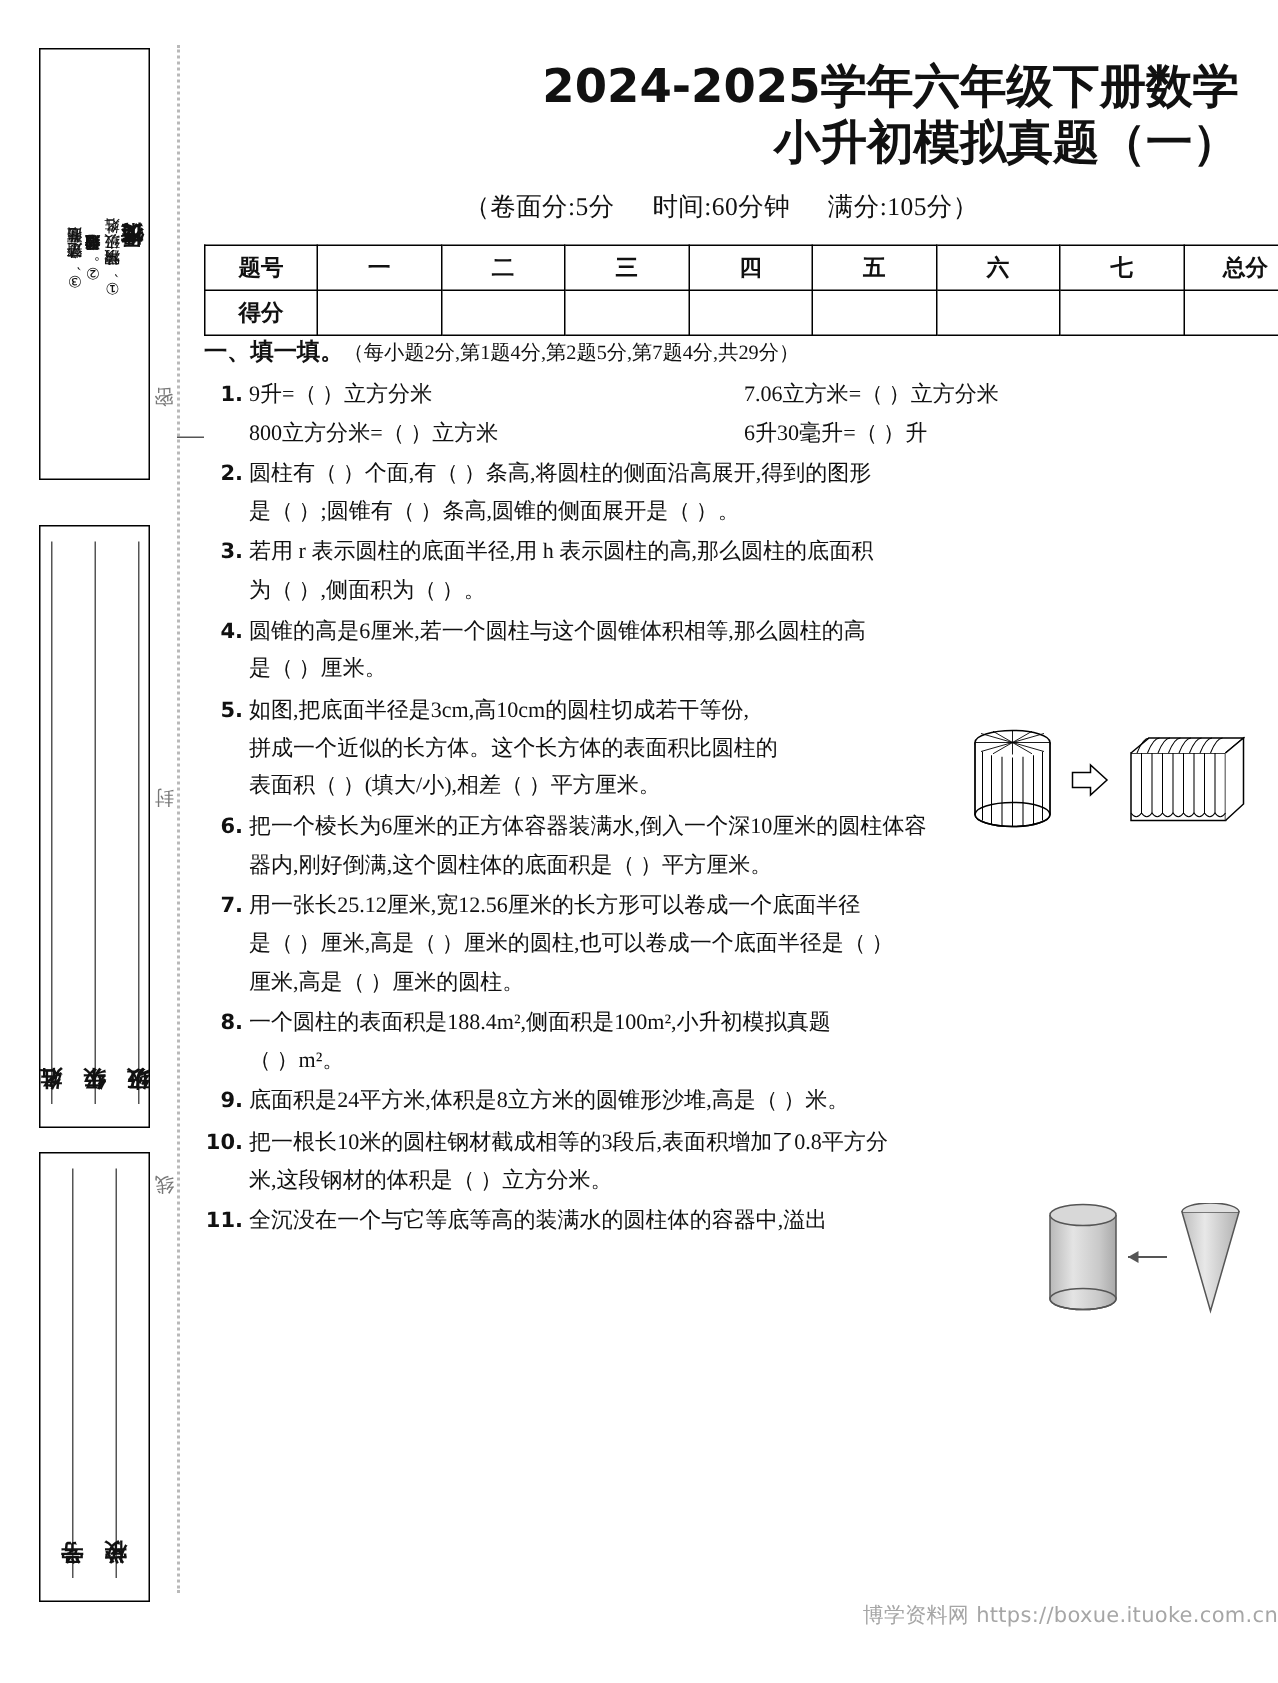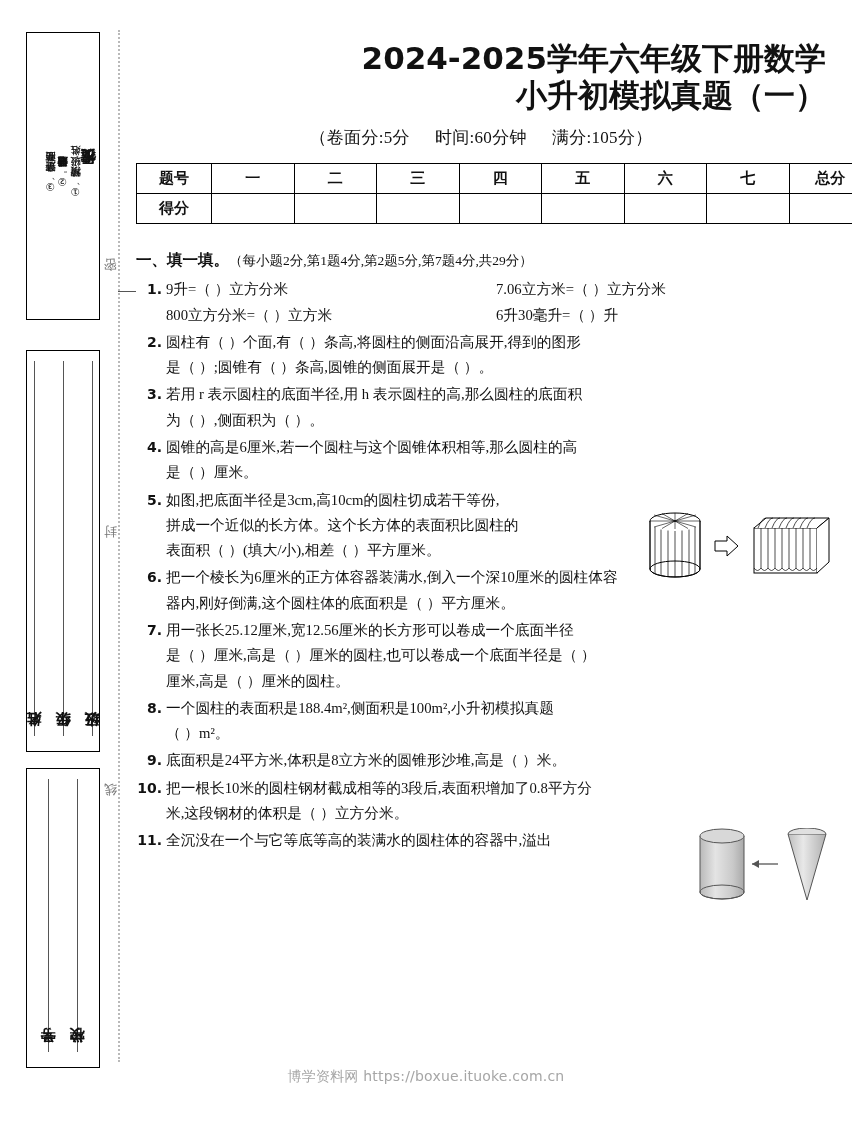--- a/index.html
+++ b/index.html
@@ -175,21 +175,21 @@
     text-align: center;
     font-size: 15px;
     font-family: "DejaVu Sans", sans-serif;
     font-weight: bold;
     padding: 0;
   }
   table.score td.head { width: 74px; }
 
   
   .sec-head {
-    margin-top: 26px;
+    margin-top: 0;
     font-size: 15.5px;
     font-family: "DejaVu Sans", sans-serif;
     font-weight: bold;
     line-height: 1.3;
   }
   .sec-head .note {
     font-weight: normal;
     font-size: 13.5px;
     font-family: "Liberation Serif", serif;
   }
@@ -235,21 +235,21 @@
     width: 140px;
     height: 78px;
   }
 
   
   .footer {
     position: absolute;
     left: 0;
     top: 1068px;
     width: 852px;
-    text-align: center;
+    text-align: right;
     font-size: 14px;
     color: #a6a6a6;
     font-family: "DejaVu Sans", sans-serif;
     letter-spacing: 0.2px;
   }
 </style>
 </head>
 <body>
 
 <div class="seal-col">

